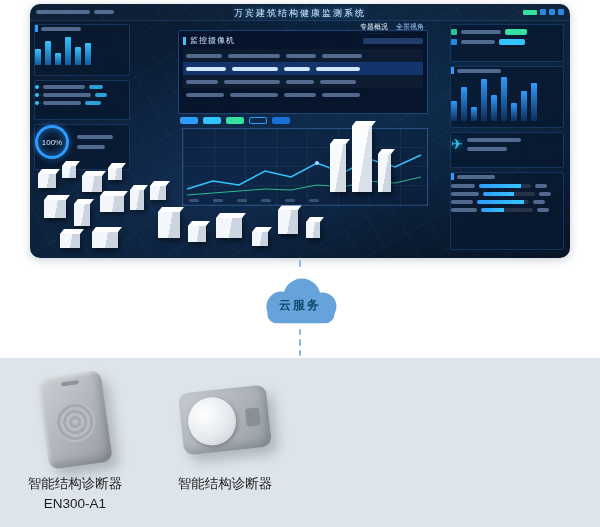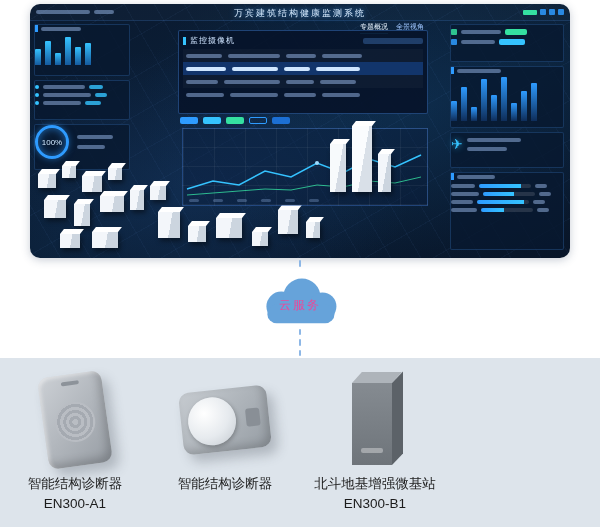--- a/index.html
+++ b/index.html
@@ -62,21 +62,21 @@
   .skyline{display:flex;align-items:flex-end;gap:4px;height:44px;margin-top:3px;}
   .skyline .vbar{width:6px;background:linear-gradient(180deg,#2e9bff,#0e2d5a);}
   .plane{font-size:14px;color:#35c3ff;line-height:1;text-shadow:0 0 6px rgba(53,195,255,.8);}
   .track{width:52px;height:4px;background:rgba(255,255,255,.12);border-radius:2px;overflow:hidden;}
   .fill{height:100%;background:linear-gradient(90deg,#2e9bff,#35c3ff);}
 
   
   .connector{position:absolute;left:0;top:258px;width:600px;height:100px;display:flex;flex-direction:column;align-items:center;}
   .dash{width:2px;height:7px;background:#8db7e6;border-radius:1px;margin:2px 0;}
   .cloud-wrap{position:relative;width:96px;height:56px;margin-top:2px;}
-  .cloud-label{position:absolute;left:0;right:0;top:26px;text-align:center;font-size:12px;font-weight:400;color:#ec4899;letter-spacing:2px;}
+  .cloud-label{position:absolute;left:0;right:0;top:26px;text-align:center;font-size:12px;font-weight:700;color:#0c4a6e;letter-spacing:2px;}
 
   
   .products{position:absolute;left:0;top:8px;width:600px;display:flex;}
   .product{width:150px;display:flex;flex-direction:column;align-items:center;}
   .p-img{height:108px;display:flex;align-items:center;justify-content:center;width:100%;}
   .p-name,.p-model{font-size:13.5px;color:#1c1c1c;font-weight:500;line-height:1.5;text-align:center;}
 
   .dev-a1{width:64px;height:92px;border-radius:10px;background:linear-gradient(135deg,#ccd0d5,#979da4);transform:rotate(-8deg);position:relative;box-shadow:inset -4px -5px 9px rgba(0,0,0,.18),inset 2px 2px 4px rgba(255,255,255,.5),6px 8px 12px rgba(60,70,80,.28);}
   .dev-a1::before{content:"";position:absolute;left:12px;top:28px;width:40px;height:40px;border-radius:50%;background:repeating-radial-gradient(circle,#b9bdc3 0 3px,#a5aab1 3px 6px);}
   .dev-a1::after{content:"";position:absolute;left:23px;top:7px;width:18px;height:4px;border-radius:2px;background:#8d939a;}
@@ -357,27 +357,16 @@
       <div class="p-model">EN300-A1</div>
     </div>
 
     <div class="product">
       <div class="p-img">
           <div class="dev-g1"></div>
         </div>
       <div class="p-name">智能结构诊断器</div>
     </div>
 
-    <div class="product">
-      <div class="p-img">
-        <div class="dev-b1">
-          <div class="b1-top"></div>
-          <div class="b1-front"></div>
-          <div class="b1-side"></div>
-        </div>
-      </div>
-      <div class="p-name">北斗地基增强微基站</div>
-      <div class="p-model">EN300-B1</div>
-    </div>
 
 
   </div>
 </div>
 
 </body></html>

